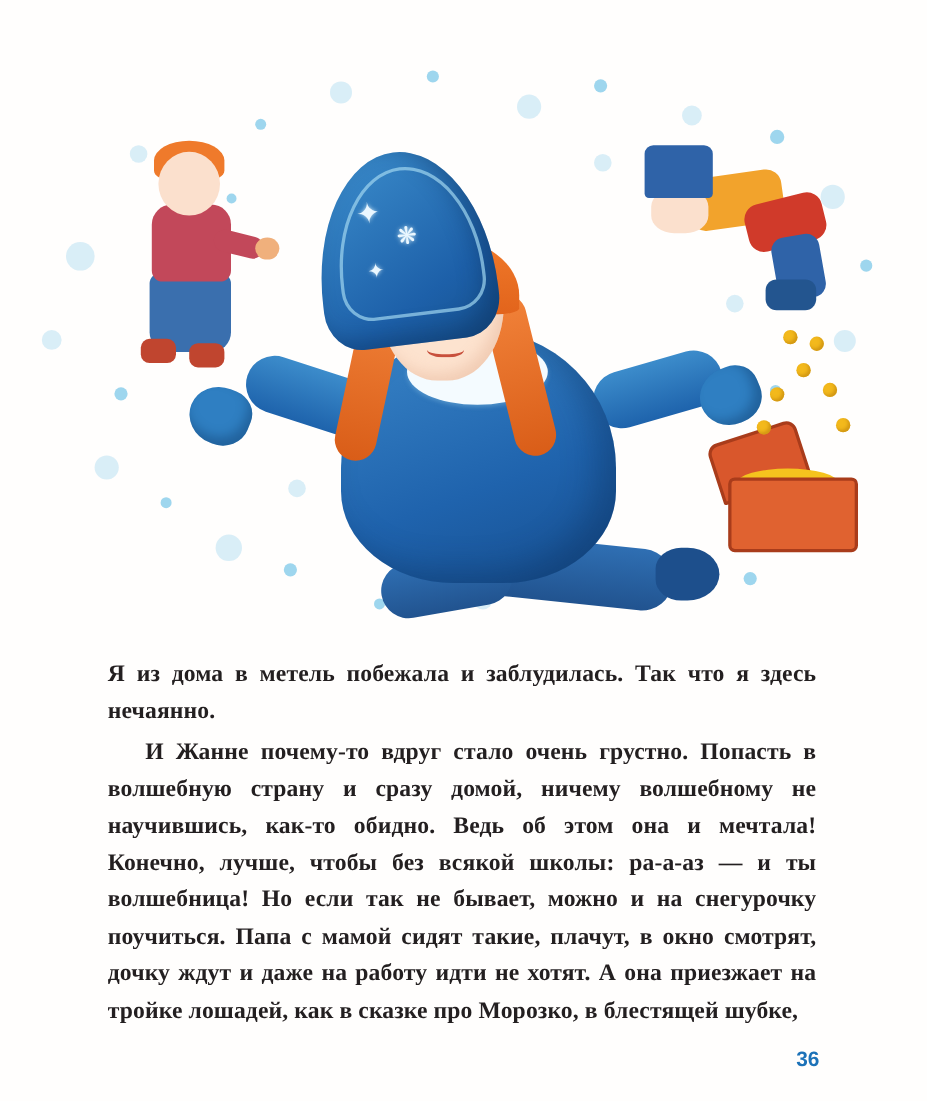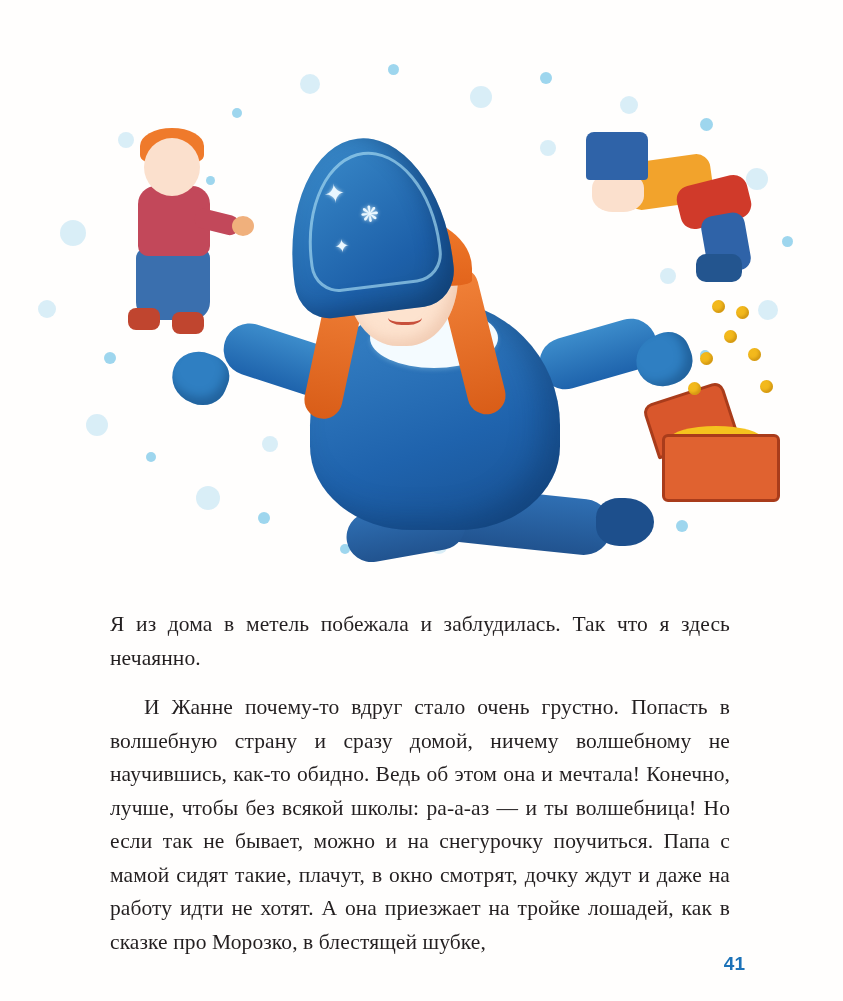--- a/index.html
+++ b/index.html
@@ -232,27 +232,28 @@
     border-radius: 50%; box-shadow: inset -2px -2px 3px rgba(180,120,10,.5); }
 
   
   .text-block {
     position: absolute;
     left: 94px;
     top: 592px;
     width: 652px;
   }
   .text-block p {
-    margin: 16px;
+    margin: 4px;
     font-size: 21.5px;
     line-height: 33.5px;
     text-align: justify;
     text-justify: inter-word;
     color: #231f20;
     letter-spacing: .1px;
+    font-weight: bold;
   }
   .text-block p.indent { text-indent: 34px; }
   .page-number {
     position: absolute;
     right: 98px;
     bottom: 26px;
     font-family: "Liberation Sans", sans-serif;
     font-size: 19px;
     font-weight: bold;
     color: #1c72b8;
@@ -353,14 +354,14 @@
       </div>
     </div>
 
   </div>
 
   <div class="text-block">
     <p>Я из дома в метель побежала и заблудилась. Так что я здесь нечаянно.</p>
     <p class="indent">И Жанне почему-то вдруг стало очень грустно. Попасть в волшебную страну и сразу домой, ничему волшебному не научившись, как-то обидно. Ведь об этом она и мечтала! Конечно, лучше, чтобы без всякой школы: ра-а-аз — и ты волшебница! Но если так не бывает, можно и на снегурочку поучиться. Папа с мамой сидят такие, плачут, в окно смотрят, дочку ждут и даже на работу идти не хотят. А она приезжает на тройке лошадей, как в сказке про Морозко, в блестящей шубке,</p>
   </div>
 
-  <div class="page-number">41</div>
+  <div class="page-number">36</div>
 </div>
 
 </body></html>

